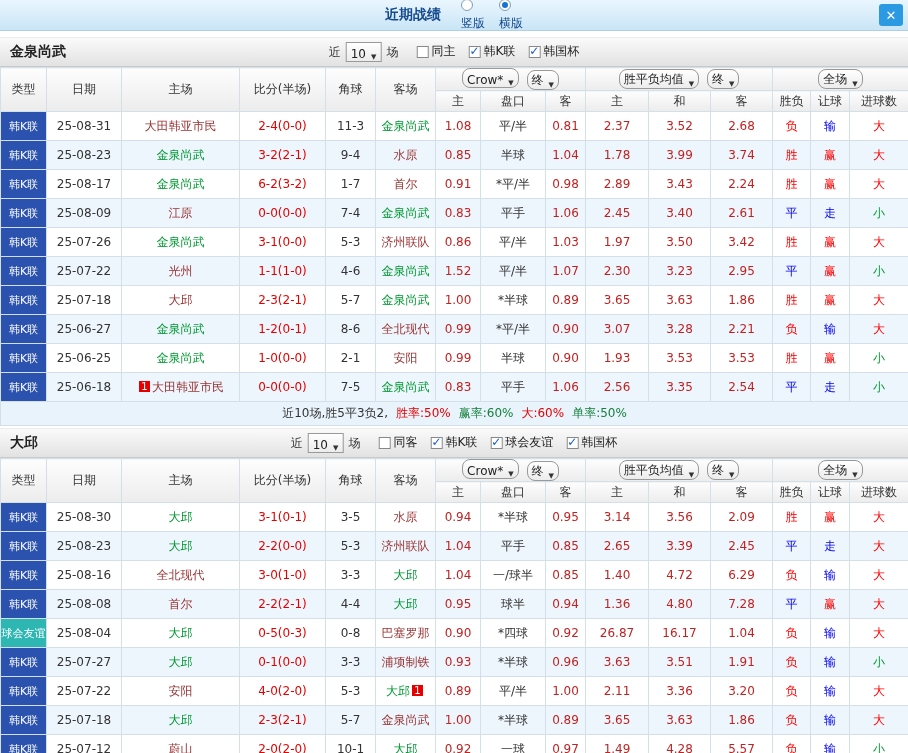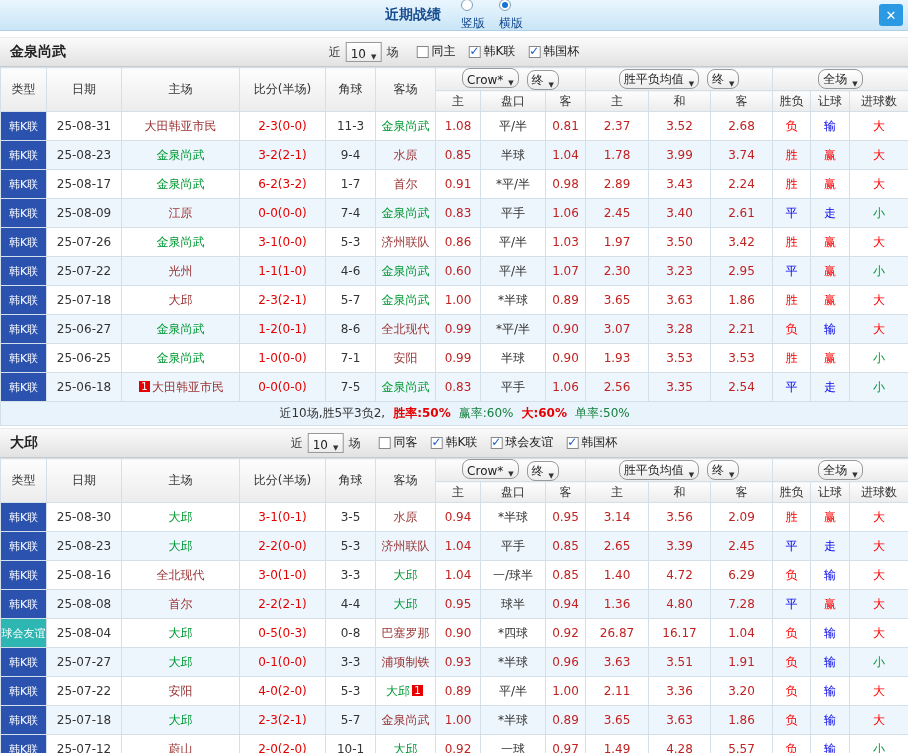--- a/index.html
+++ b/index.html
@@ -45,21 +45,21 @@
   td.odds{color:#c02222;}
   td.hline{color:#333;}
   td.r-red{color:#ff0000;}
   td.r-blue{color:#0000ee;}
   td.r-green{color:#009933;}
   .badge1{display:inline-block;background:#e60000;color:#fff;font-size:10px;line-height:11px;width:11px;height:11px;
           margin:0 2px;vertical-align:1px;text-align:center;}
   tr.summary-row td{background:#e9f3fb;height:23px;}
   tr.summary-row span{margin:12px 4px;}
   .s-black{color:#333;}
-  .s-red{color:#e60000;font-weight:bold;}
+  .s-red{color:#e60000;}
   .s-blue{color:#15803d;}
 </style>
 </head>
 <body>
 
 <div id="app">
 
   <div class="topbar">
     <span class="topbar-title">近期战绩</span>
     <span class="radio-item">
@@ -160,21 +160,21 @@
           <th>胜负</th>
           <th>让球</th>
           <th>进球数</th>
         </tr>
       </thead>
       <tbody>
           <tr>
             <td class="lg-k">韩K联</td>
             <td class="date">25-08-31</td>
             <td><span><span class="t-norm">大田韩亚市民</span></span></td>
-            <td class="score">2-3(0-0)</td>
+            <td class="score">2-4(0-0)</td>
             <td class="corner">11-3</td>
             <td><span><span class="t-focus">金泉尚武</span></span></td>
             <td class="odds">1.08</td>
             <td class="hline">平/半</td>
             <td class="odds">0.81</td>
             <td class="odds">2.37</td>
             <td class="odds">3.52</td>
             <td class="odds">2.68</td>
             <td class="r-red">负</td>
             <td class="r-blue">输</td>
@@ -248,21 +248,21 @@
             <td class="r-red">赢</td>
             <td class="r-red">大</td>
           </tr>
           <tr class="alt">
             <td class="lg-k">韩K联</td>
             <td class="date">25-07-22</td>
             <td><span><span class="t-norm">光州</span></span></td>
             <td class="score">1-1(1-0)</td>
             <td class="corner">4-6</td>
             <td><span><span class="t-focus">金泉尚武</span></span></td>
-            <td class="odds">0.60</td>
+            <td class="odds">1.52</td>
             <td class="hline">平/半</td>
             <td class="odds">1.07</td>
             <td class="odds">2.30</td>
             <td class="odds">3.23</td>
             <td class="odds">2.95</td>
             <td class="r-blue">平</td>
             <td class="r-red">赢</td>
             <td class="r-green">小</td>
           </tr>
           <tr>
@@ -297,21 +297,21 @@
             <td class="odds">2.21</td>
             <td class="r-red">负</td>
             <td class="r-blue">输</td>
             <td class="r-red">大</td>
           </tr>
           <tr>
             <td class="lg-k">韩K联</td>
             <td class="date">25-06-25</td>
             <td><span><span class="t-focus">金泉尚武</span></span></td>
             <td class="score">1-0(0-0)</td>
-            <td class="corner">7-1</td>
+            <td class="corner">2-1</td>
             <td><span><span class="t-norm">安阳</span></span></td>
             <td class="odds">0.99</td>
             <td class="hline">半球</td>
             <td class="odds">0.90</td>
             <td class="odds">1.93</td>
             <td class="odds">3.53</td>
             <td class="odds">3.53</td>
             <td class="r-red">胜</td>
             <td class="r-red">赢</td>
             <td class="r-green">小</td>

